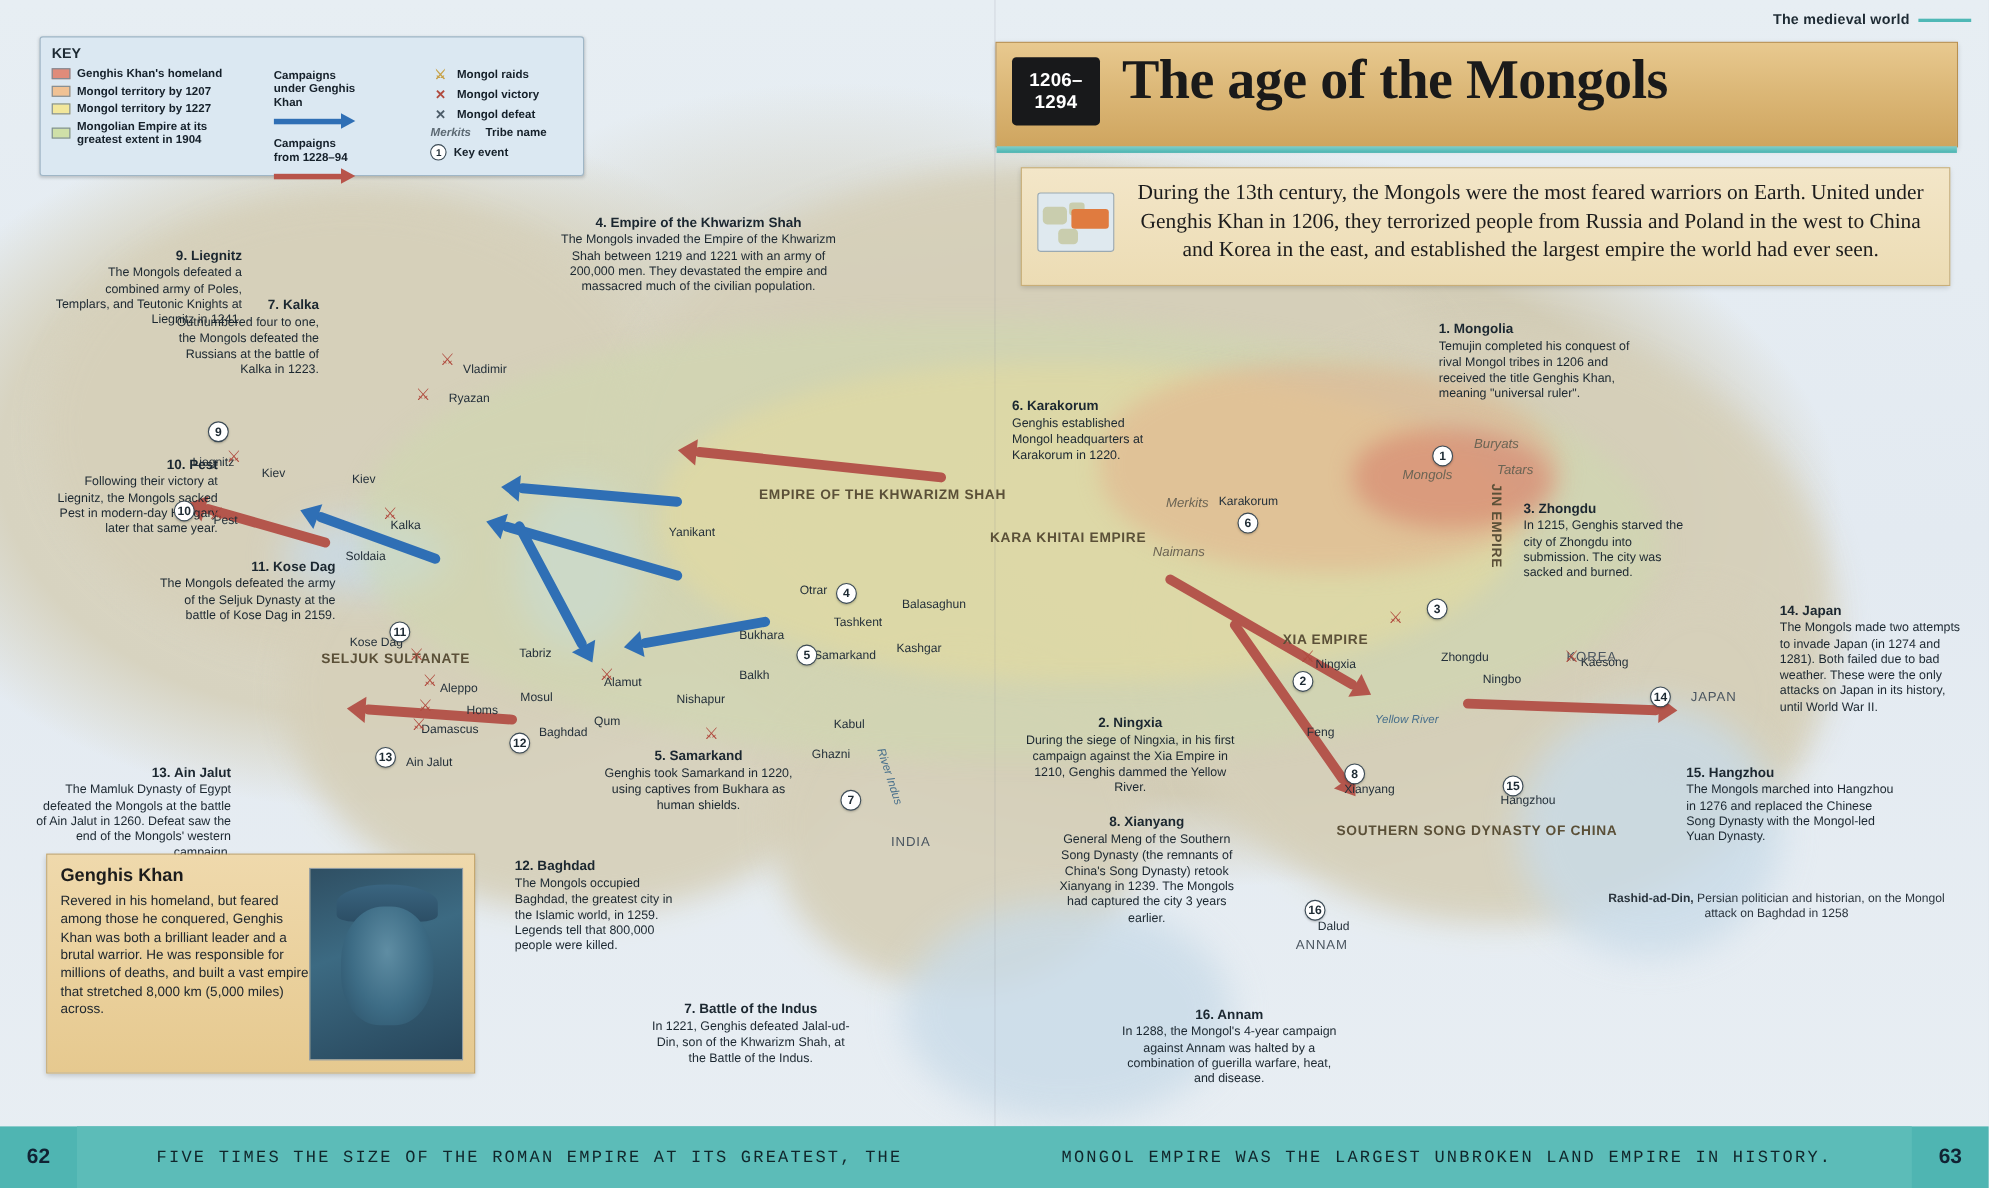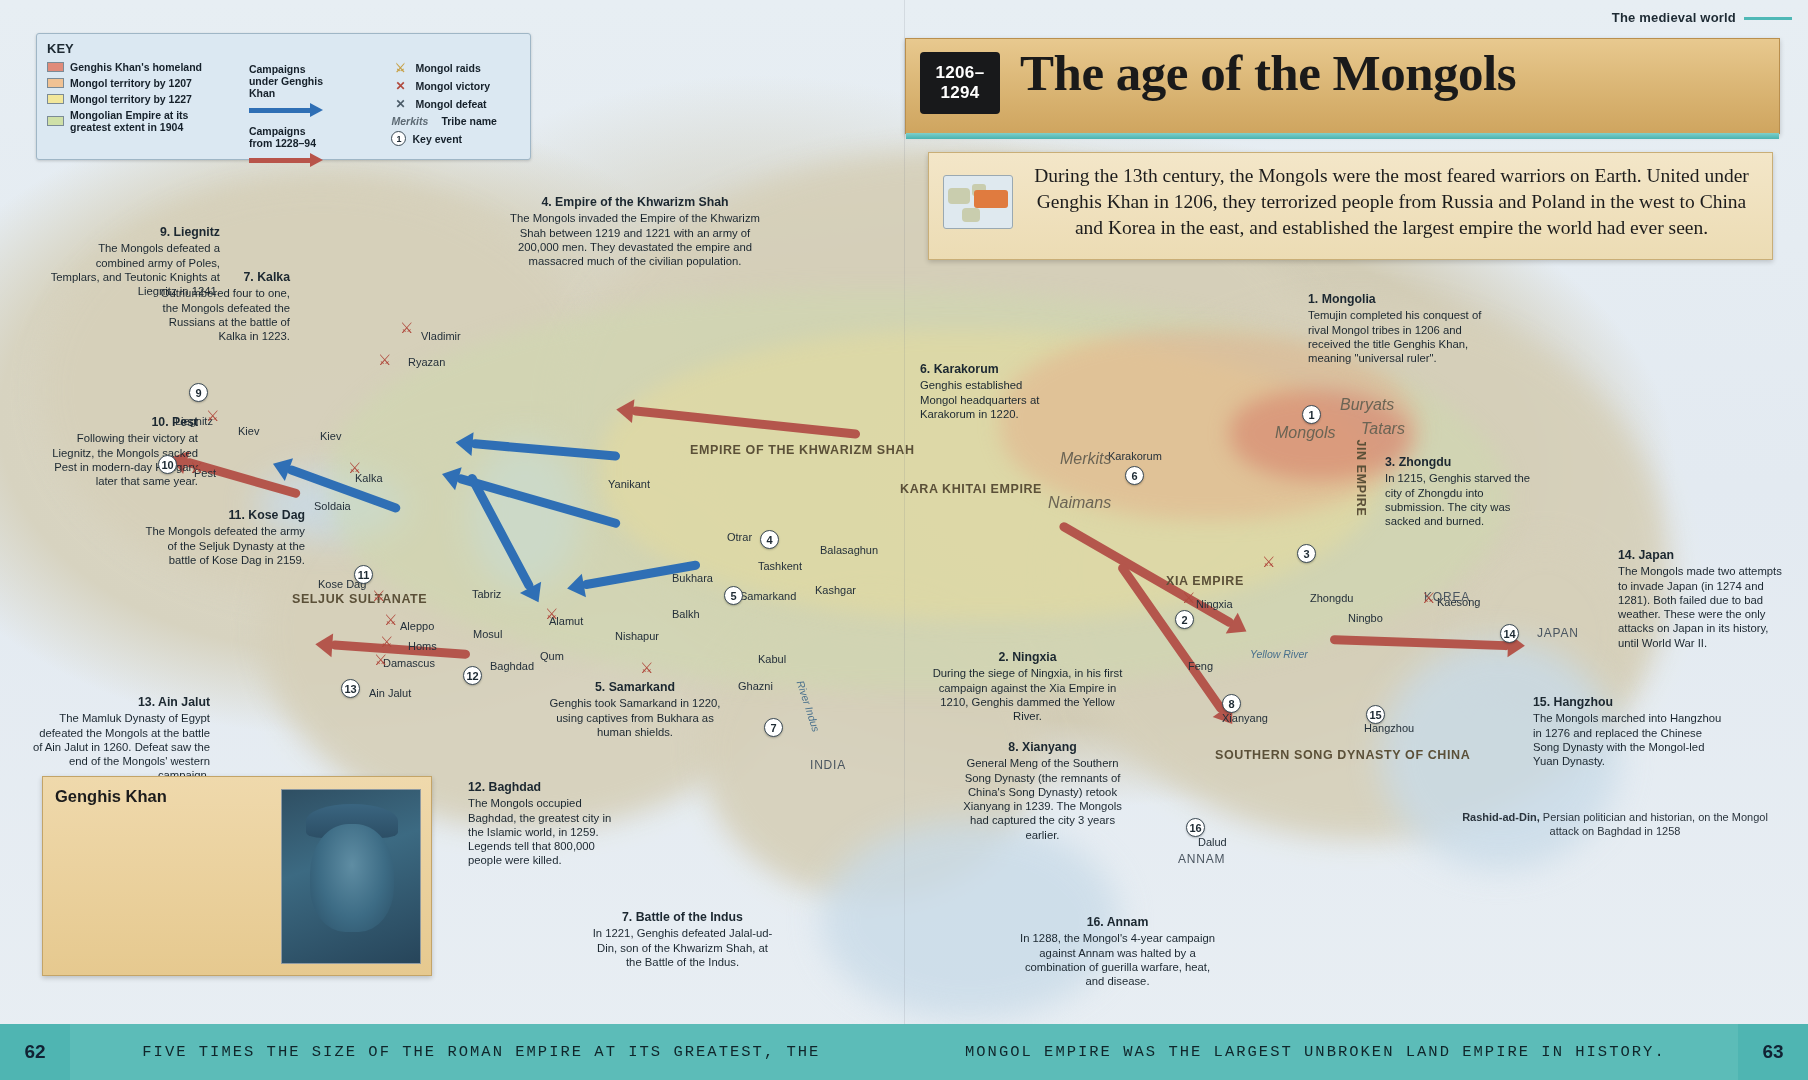--- a/index.html
+++ b/index.html
@@ -142,21 +142,21 @@
   .note.c { text-align: center; }
   .note.l { text-align: left; }
 
   
   .mlabel { position: absolute; font-size: 11px; color: #2b3640; white-space: nowrap; }
   .mlabel.city { font-size: 11px; color: #24303a; }
   .mlabel.region {
     font-size: 12.5px; font-weight: bold; color: #5b5038; letter-spacing: .6px; text-transform: uppercase;
     text-align:center; line-height: 1.2;
   }
-  .mlabel.tribe { font-style: italic; color:#6b6454; font-size: 16px; }
+  .mlabel.tribe { font-style: italic; color:#6b6454; font-size: 12px; }
   .mlabel.country { font-size: 12px; color:#4a5560; letter-spacing: .8px; }
   .mlabel.river { font-size: 10.5px; color:#49708c; font-style: italic; }
 
   .keynum-map {
     position: absolute; width: 19px; height: 19px; border-radius: 50%;
     background: #fff; border: 1.5px solid #3b4a55; color:#1d2a33;
     font-size: 11px; font-weight: bold;
     display: flex; align-items: center; justify-content: center;
     box-shadow: 0 1px 2px rgba(0,0,0,.25);
   }
@@ -417,21 +417,21 @@
 <div class="mlabel city" style="left:175px; top:415px;">Liegnitz</div>
 <div class="mlabel city" style="left:238px; top:425px;">Kiev</div>
 <div class="mlabel city" style="left:320px; top:430px;">Kiev</div>
 <div class="mlabel city" style="left:194px; top:467px;">Pest</div>
 <div class="mlabel city" style="left:355px; top:472px;">Kalka</div>
 <div class="mlabel city" style="left:314px; top:500px;">Soldaia</div>
 <div class="mlabel city" style="left:318px; top:578px;">Kose Dag</div>
 <div class="mlabel city" style="left:472px; top:588px;">Tabriz</div>
 <div class="mlabel city" style="left:400px; top:620px;">Aleppo</div>
 <div class="mlabel city" style="left:473px; top:628px;">Mosul</div>
-<div class="mlabel city" style="left:372px; top:640px;padding-left:36px;">Homs</div>
+<div class="mlabel city" style="left:388px; top:640px;padding-left:36px;">Homs</div>
 <div class="mlabel city" style="left:540px; top:650px;">Qum</div>
 <div class="mlabel city" style="left:383px; top:657px;">Damascus</div>
 <div class="mlabel city" style="left:490px; top:660px;">Baghdad</div>
 <div class="mlabel city" style="left:369px; top:687px;">Ain Jalut</div>
 <div class="mlabel city" style="left:549px; top:615px;">Alamut</div>
 <div class="mlabel city" style="left:615px; top:630px;">Nishapur</div>
 <div class="mlabel city" style="left:672px; top:608px;">Balkh</div>
 <div class="mlabel city" style="left:672px; top:572px;">Bukhara</div>
 <div class="mlabel city" style="left:740px; top:590px;">Samarkand</div>
 <div class="mlabel city" style="left:815px; top:584px;">Kashgar</div>
@@ -499,20 +499,21 @@
 <div class="battle-icon" style="left:380px; top:634px;">⚔</div>
 <div class="battle-icon" style="left:374px; top:652px;">⚔</div>
 <div class="battle-icon" style="left:545px; top:606px;">⚔</div>
 <div class="battle-icon" style="left:640px; top:660px;">⚔</div>
 <div class="battle-icon" style="left:1262px;top:554px;">⚔</div>
 <div class="battle-icon" style="left:1182px;top:590px;">⚔</div>
 <div class="battle-icon" style="left:1422px;top:590px;">⚔</div>
 
 <div id="genghis-box">
   <h3>Genghis Khan</h3>
+  <p>Revered in his homeland, but feared among those he conquered, Genghis Khan was both a brilliant leader and a brutal warrior. He was responsible for millions of deaths, and built a vast empire that stretched 8,000 km (5,000 miles) across.</p>
   <div id="genghis-photo">
     <div class="hat"></div>
     <div class="face"></div>
   </div>
 </div>
 
 <div id="quote-block">
   <div class="attr">
     <b>Rashid-ad-Din,</b><span> Persian politician and historian, on the Mongol attack on Baghdad in 1258</span>
   </div>

